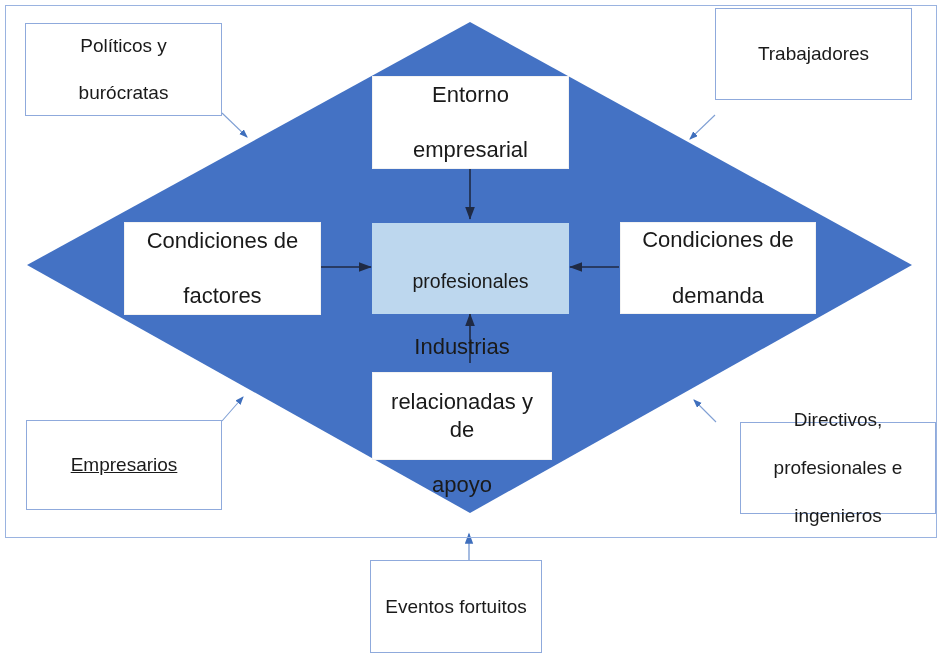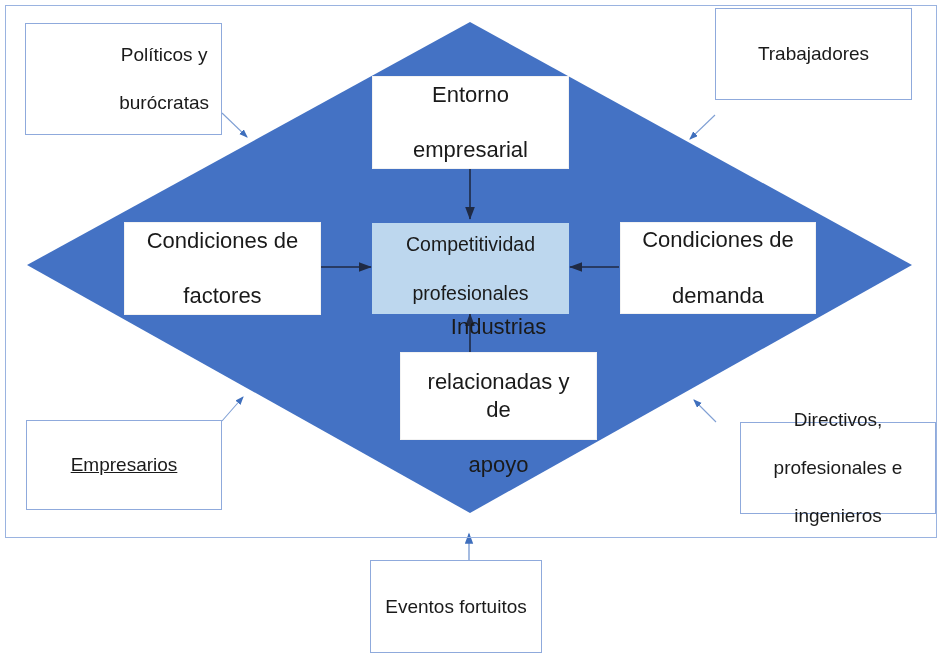--- a/index.html
+++ b/index.html
@@ -100,29 +100,29 @@
   </div>
 
   <div class="node determinant" style="left:124px; top:222px; width:197px; height:93px;">
     <span><span>Condiciones de</span><br><span>factores</span></span>
   </div>
 
   <div class="node determinant" style="left:620px; top:222px; width:196px; height:92px;">
     <span><span>Condiciones de</span><br><span>demanda</span></span>
   </div>
 
-  <div class="node determinant" style="left:372px; top:352px; width:197px; height:88px;margin-left:28px;">
+  <div class="node determinant" style="left:372px; top:372px; width:180px; height:88px;">
     <span><span>Industrias</span><br><span>relacionadas y de</span><br><span>apoyo</span></span>
   </div>
 
   <div class="node focus-box" style="left:372px; top:223px; width:197px; height:91px; background:#bdd7ee;">
-    <span><span>Competitividad</span><br><span>profesionales</span></span>
+    <span><br><span>profesionales</span></span>
   </div>
 
-  <div class="node callout" style="left:25px; top:23px; width:197px; height:112px;justify-content:flex-end;">
+  <div class="node callout" style="left:25px; top:23px; width:197px; height:93px;">
     <span><span>Políticos y</span><br><span>burócratas</span></span>
   </div>
 
   <div class="node callout" style="left:715px; top:8px; width:197px; height:92px;">
     <span>Trabajadores</span>
   </div>
 
   <div class="node callout" style="left:26px; top:420px; width:196px; height:90px;text-decoration:underline;">
     <span>Empresarios</span>
   </div>

